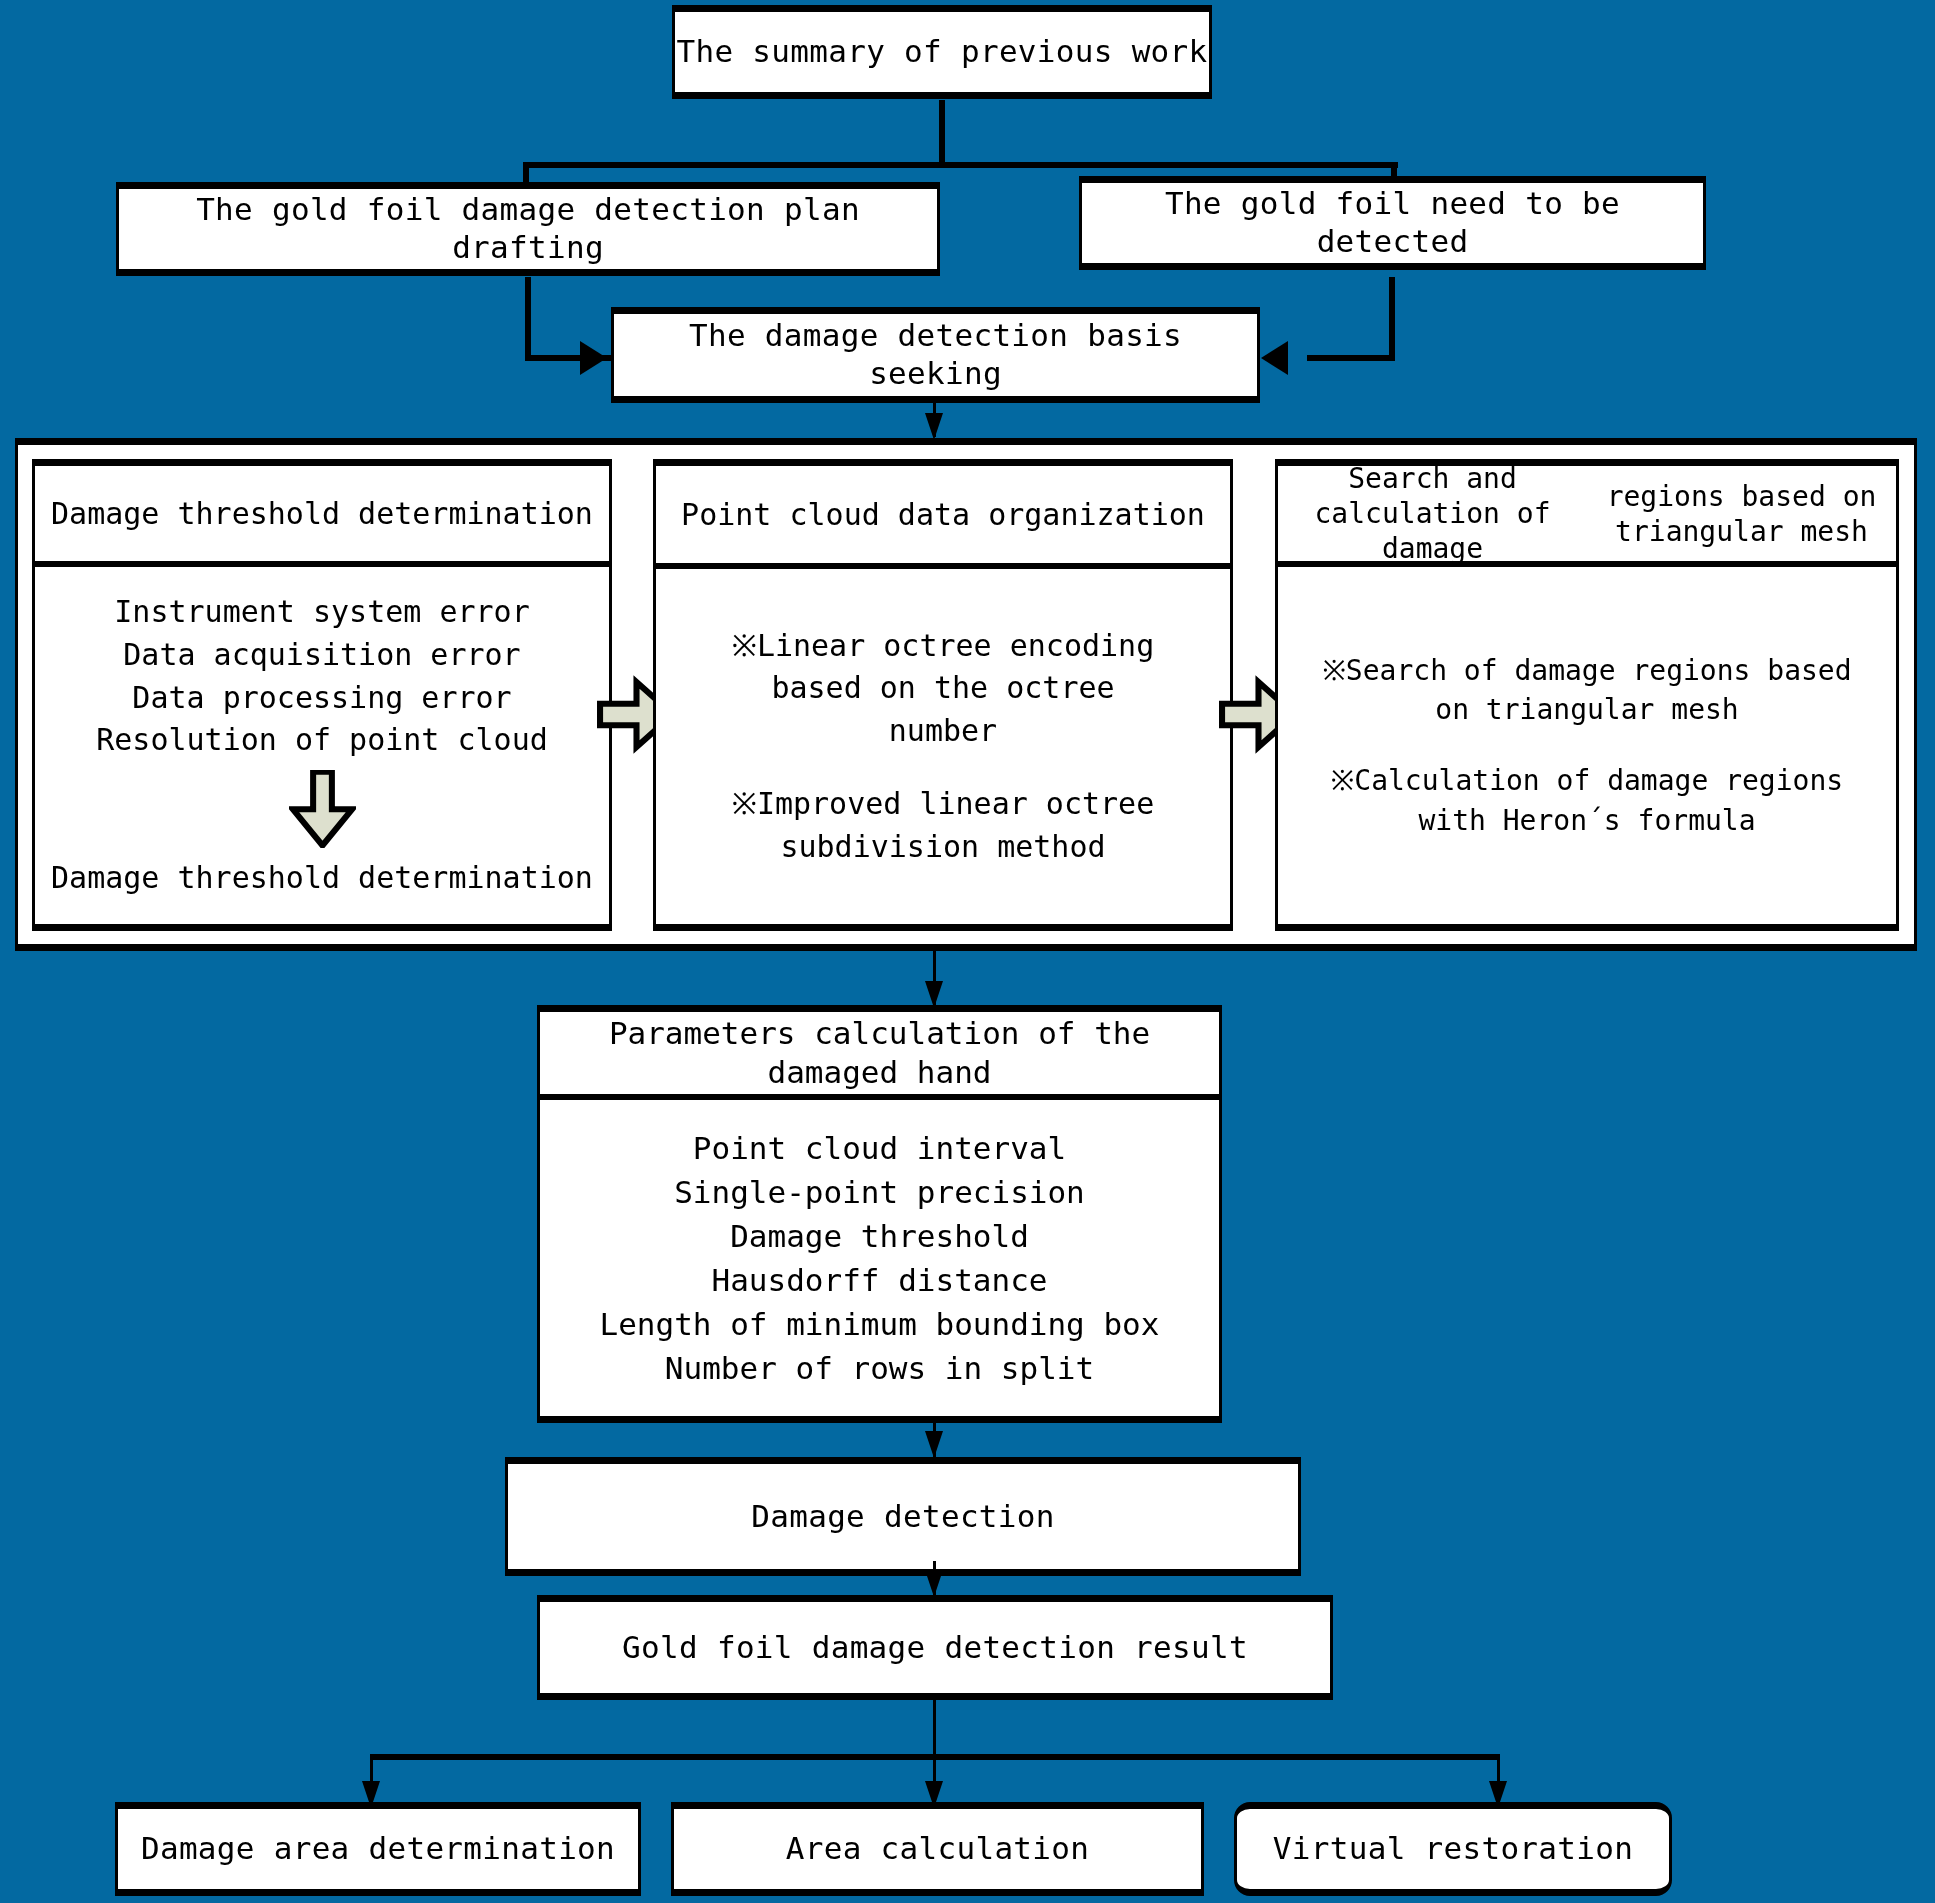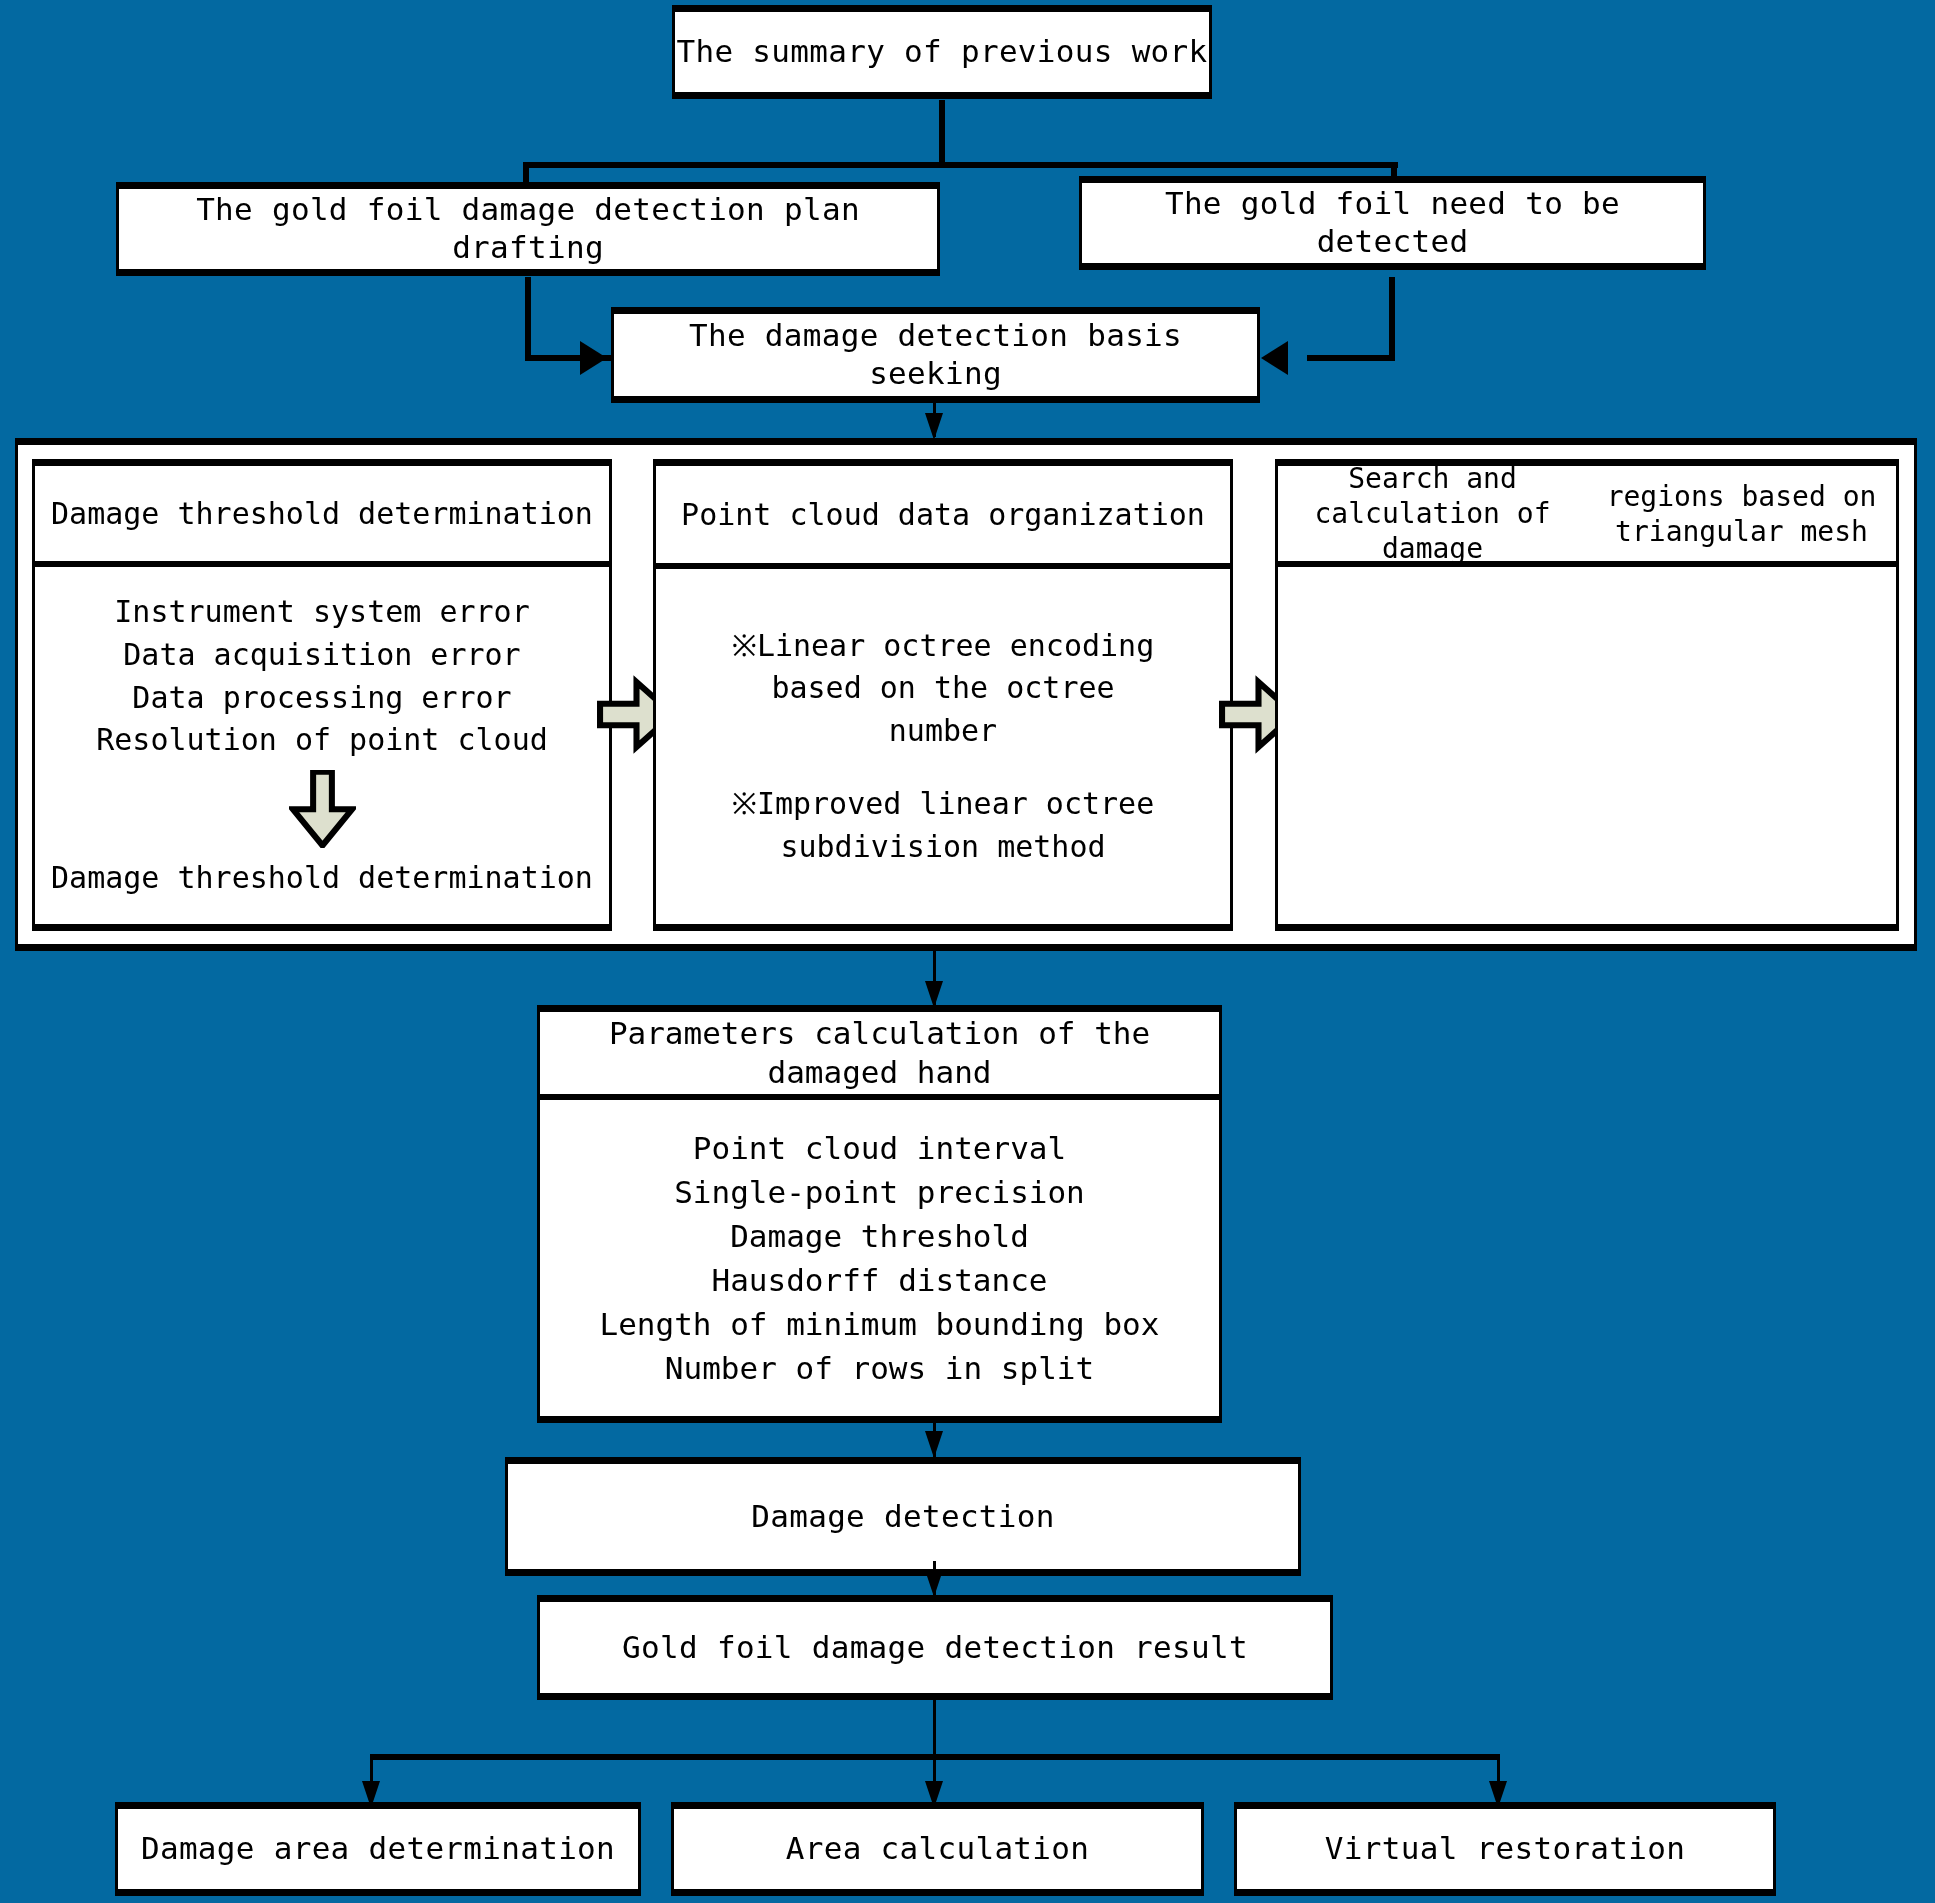--- a/index.html
+++ b/index.html
@@ -200,20 +200,27 @@
     <svg viewBox="0 0 120 120" width="81" height="81" aria-hidden="true">
       <polygon points="6,44 60,44 60,12 114,60 60,108 60,76 6,76" fill="#dde0ce" stroke="#000" stroke-width="9" stroke-linejoin="miter"></polygon>
     </svg>
   </div>
 
   <div class="panel" style="left:1275px; top:459px; width:624px; height:472px;">
     <div class="panel-head f42" style="height:101px; flex-direction:row;">
       <span class="ln">Search and calculation of damage</span>
       <span class="ln">regions based on triangular mesh</span>
     </div>
+    <div class="panel-body f42">
+      <span class="ln">※Search of damage regions based</span>
+      <span class="ln">on triangular mesh</span>
+      <span class="gap"></span>
+      <span class="ln">※Calculation of damage regions</span>
+      <span class="ln">with Heron´s formula</span>
+    </div>
   </div>
 
   <div class="vline" style="left:933px; top:951px; width:3.4px; height:57px;"></div>
   <div class="arrowhead ah-down-sm" style="left:925px; top:981px;"></div>
 
   <div class="panel" style="left:537px; top:1005px; width:685px; height:418px;">
     <div class="panel-head f46" style="height:88px;">
       <span>Parameters calculation of the damaged hand</span>
     </div>
     <div class="panel-body f46">
@@ -253,18 +260,18 @@
   <div class="arrowhead ah-down-sm" style="left:1489px; top:1781px;"></div>
 
   <div class="box hvy f46" style="left:115px; top:1802px; width:526px; height:94px;">
     <span>Damage area determination</span>
   </div>
 
   <div class="box hvy f46" style="left:671px; top:1802px; width:533px; height:94px;">
     <span>Area calculation</span>
   </div>
 
-  <div class="box hvy f46" style="left:1234px; top:1802px; width:542px; height:94px;">
+  <div class="box hvy f46" style="left:1234px; top:1802px; width:438px; height:94px;border-radius:16px;">
     <span>Virtual restoration</span>
   </div>
 
 </div>
 
 
 </body></html>

